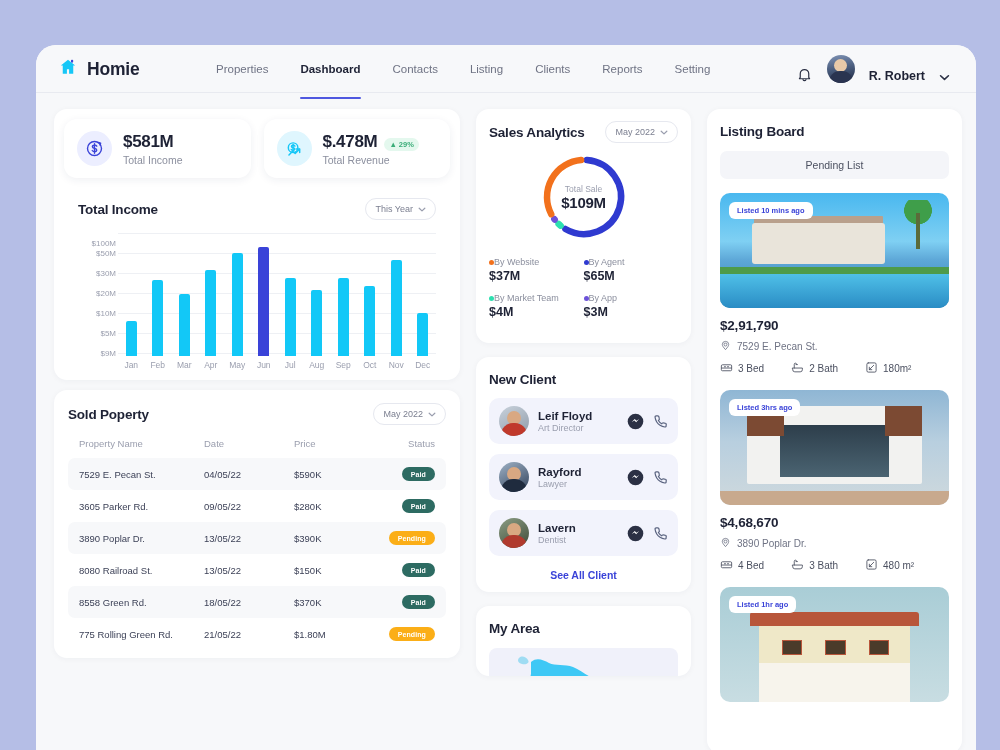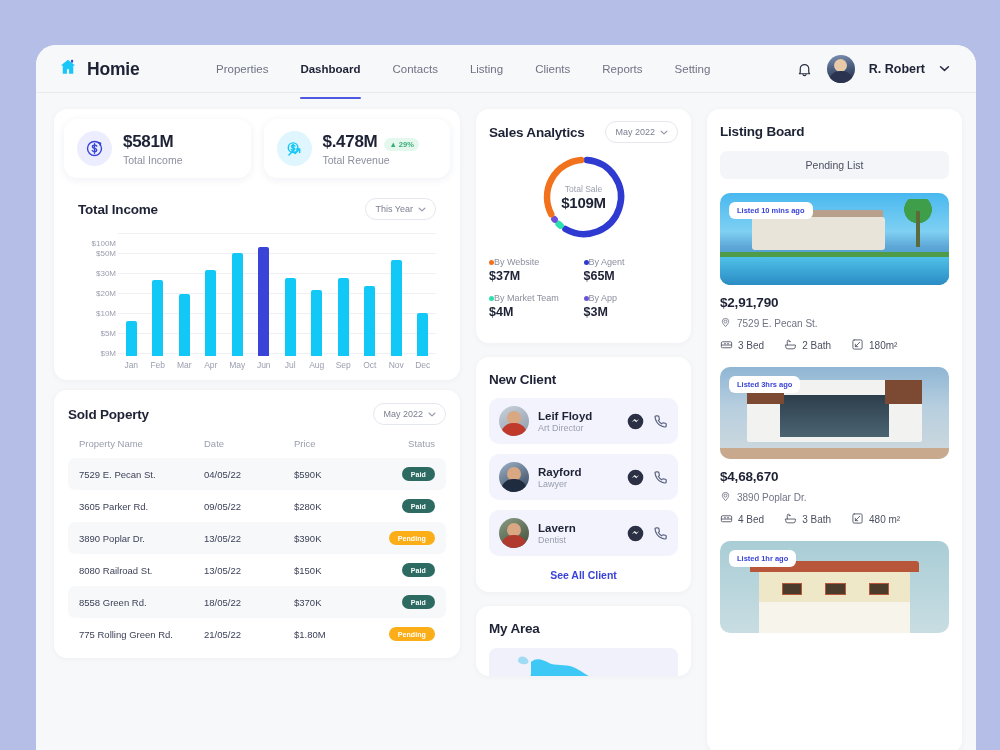--- a/index.html
+++ b/index.html
@@ -37,21 +37,21 @@
   .navlink {
     font-size: 11.5px; color: #6f7384; padding: 0 16px;
     height: 60px; display: flex; align-items: center; position: relative;
     cursor: pointer; white-space: nowrap;
   }
   .navlink.active { color: #1e2235; font-weight: bold; }
   .navlink.active:after {
     content: ""; position: absolute; left: 16px; right: 16px; bottom: 0;
     height: 2.5px; background: #4f58e0; border-radius: 2px;
   }
-  .nav-right { margin-left: auto; display: flex; align-items: center; gap: 14px; }
+  .nav-right { margin-left: auto; display: flex; align-items: flex-end; gap: 14px; }
   .bell { cursor: pointer; display: flex; }
   .avatar {
     width: 28px; height: 28px; border-radius: 50%;
     background: linear-gradient(170deg,#7f93b5 0%,#4c5f80 45%,#1d2740 100%);
     overflow: hidden; position: relative; flex: none;
   }
   .avatar:before {
     content: ""; position: absolute; left: 50%; top: 14%;
     width: 13px; height: 13px; margin-left: -6.5px;
     border-radius: 50%; background: #e8c9a8;
@@ -212,30 +212,30 @@
   .listing-card { padding: 13px 13px 0 13px; height: 644px; overflow: hidden; }
   .tabs { display: flex; gap: 9px; margin-top: 11px; }
   .tab {
     flex: 1; text-align: center; font-size: 10.5px; padding: 8px 0;
     border-radius: 7px; cursor: pointer;
   }
   .tab.active { background: #3a43d8; color: #fff; font-weight: bold; }
   .tab.idle { background: #f4f5f9; color: #4b5060; }
   .listing { margin-top: 14px; }
   .listing-img {
-    height: 92px; border-radius: 10px; position: relative; overflow: hidden;
+    height: 115px; border-radius: 10px; position: relative; overflow: hidden;
   }
   .listed-tag {
     position: absolute; left: 9px; top: 9px; background: #fff;
     color: #3a43d8; font-size: 7.5px; font-weight: bold;
     padding: 4px 8px; border-radius: 6px; z-index: 3;
   }
   .listing-price { font-size: 13.5px; font-weight: bold; color: #1e2235; margin-top: 10px; letter-spacing: -.2px; }
   .listing-addr { display: flex; align-items: center; gap: 6px; margin-top: 7px; font-size: 10px; color: #6f7384; }
-  .listing-feats { display: flex; align-items: flex-start; gap: 20px; margin-top: 8px; }
+  .listing-feats { display: flex; align-items: flex-start; gap: 27px; margin-top: 8px; }
   .feat { display: flex; align-items: center; gap: 5px; font-size: 10px; color: #4b5060; }
 
   
   .sc1 { background: linear-gradient(#49b8ef 0%,#7fd0f3 42%,#5ea8d8 58%,#2f7fae 100%); }
   .sc1:before {
     content: ""; position: absolute; left: 14%; top: 26%; width: 58%; height: 36%;
     background: #e9e4da; border-radius: 3px;
     box-shadow: 0 -9px 0 -2px #b9a08c;
   }
   .sc1:after {

